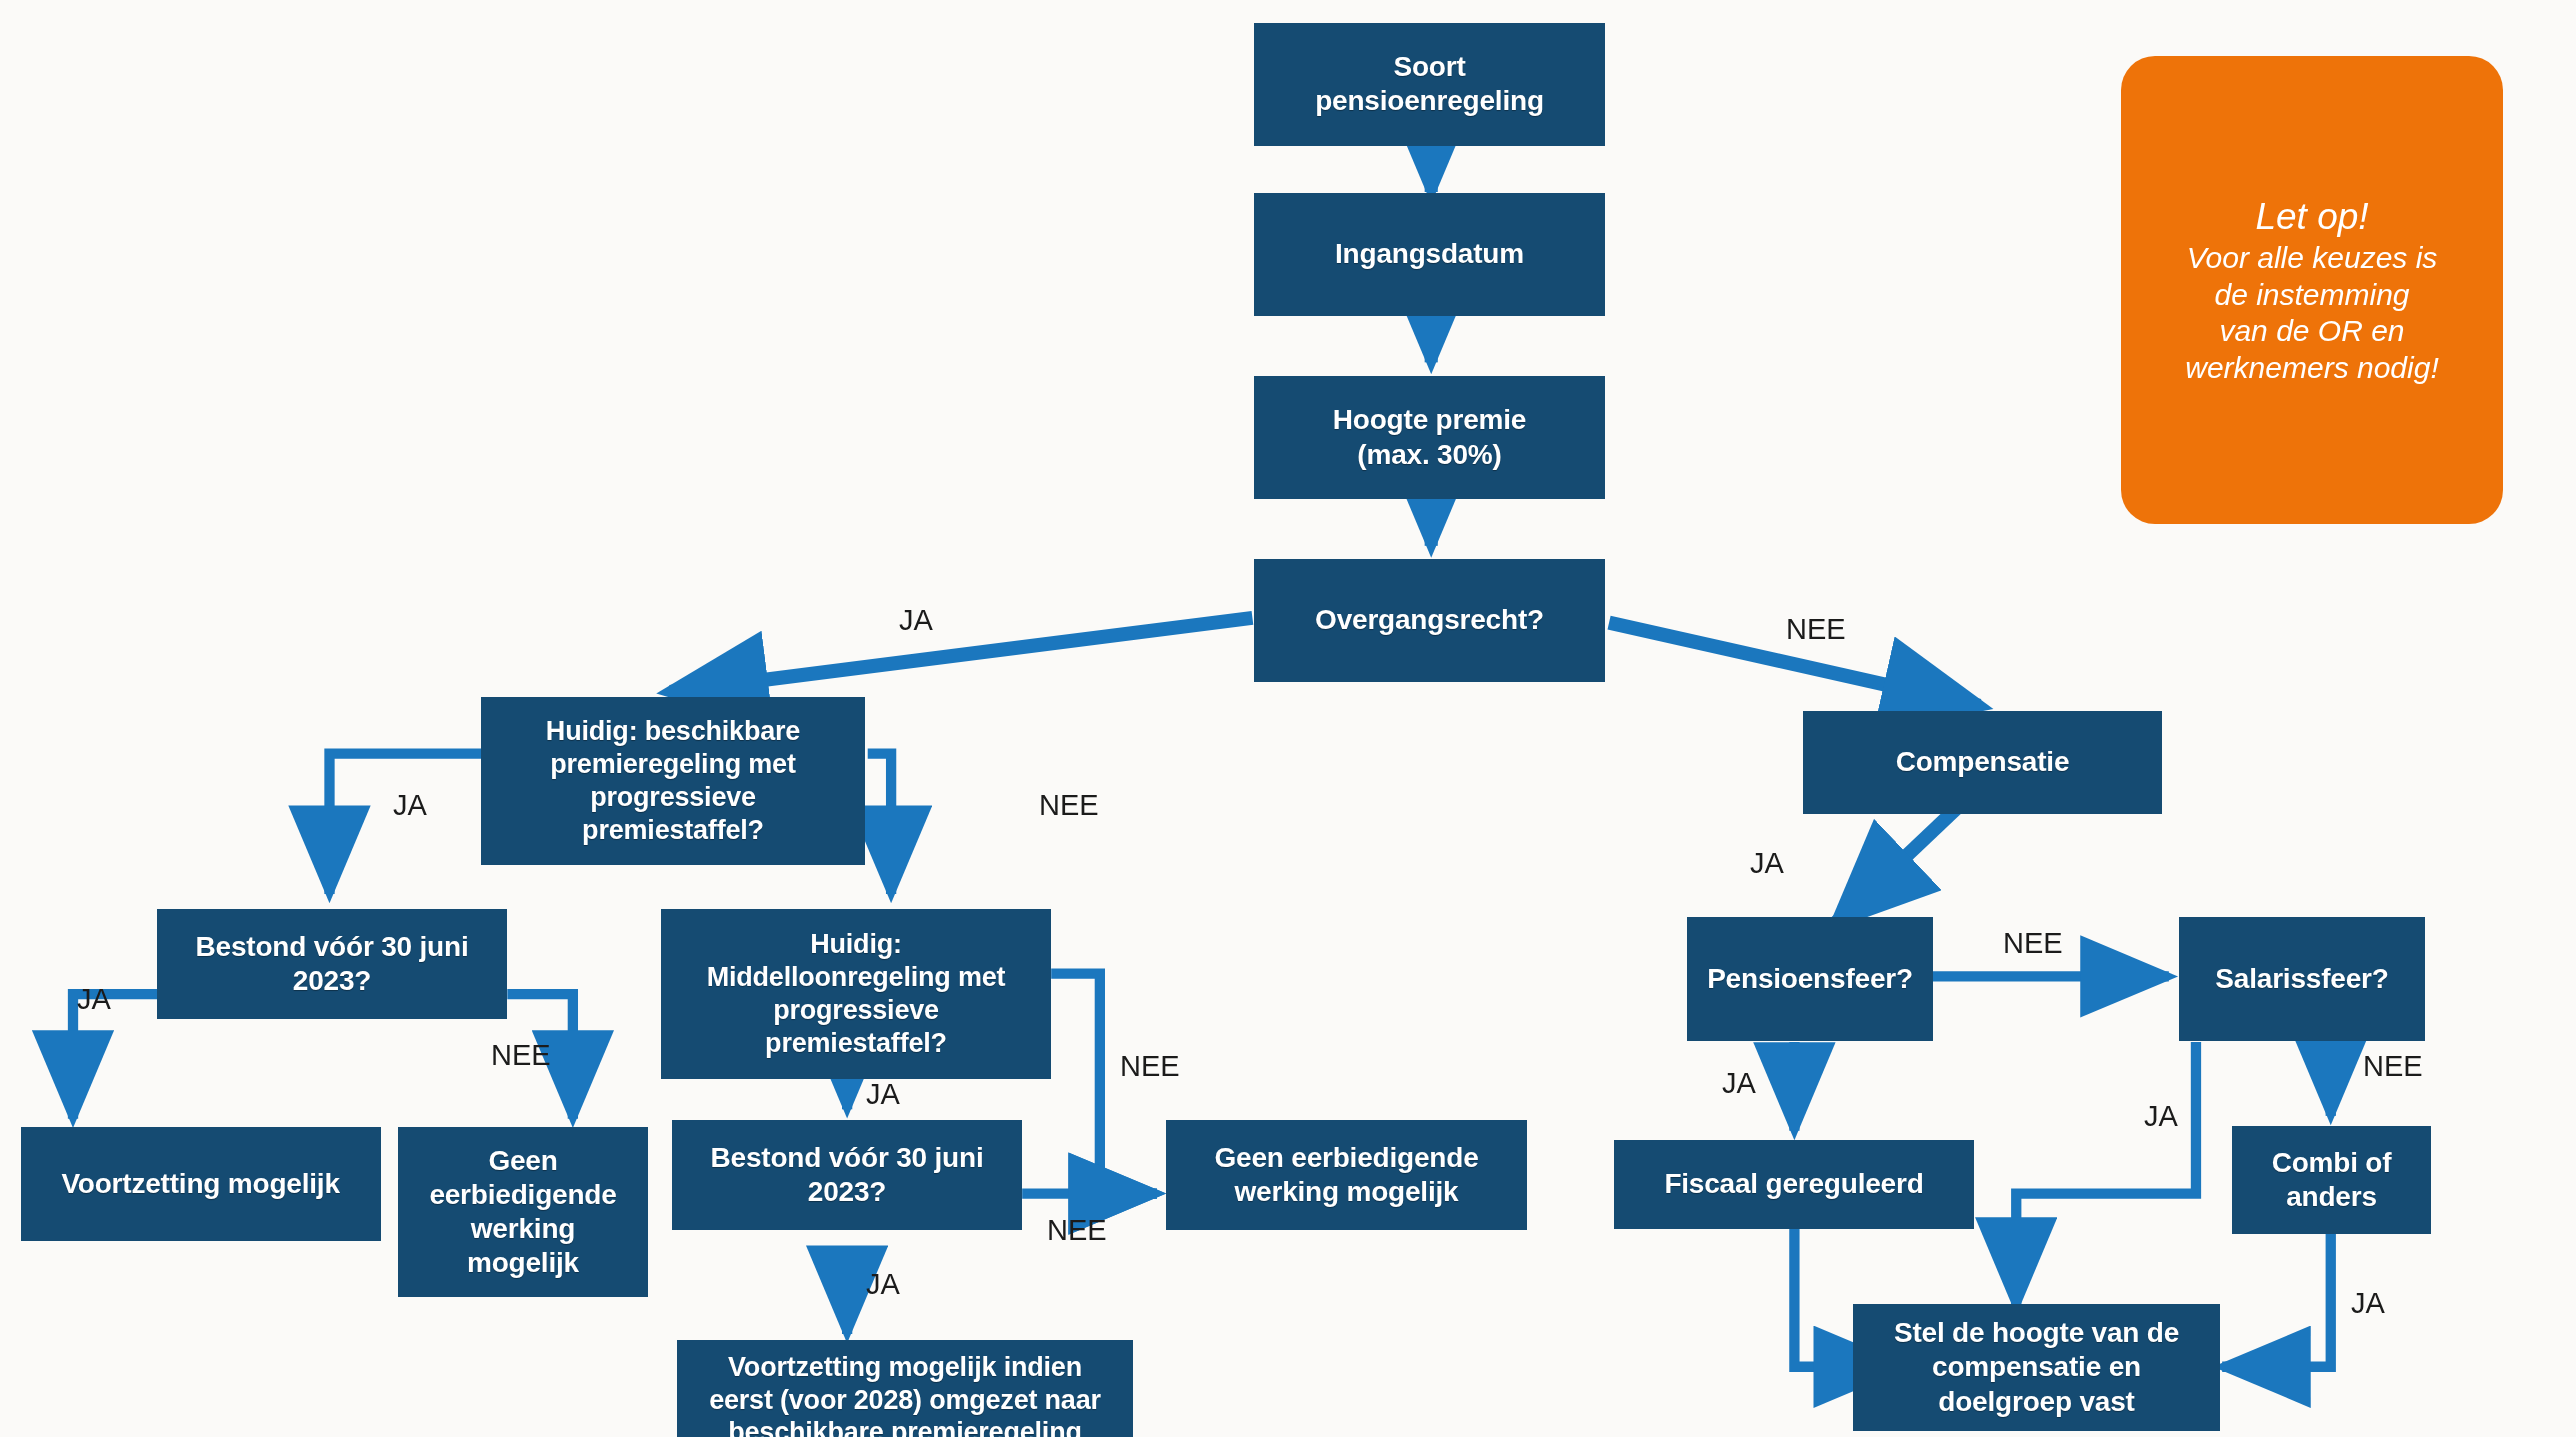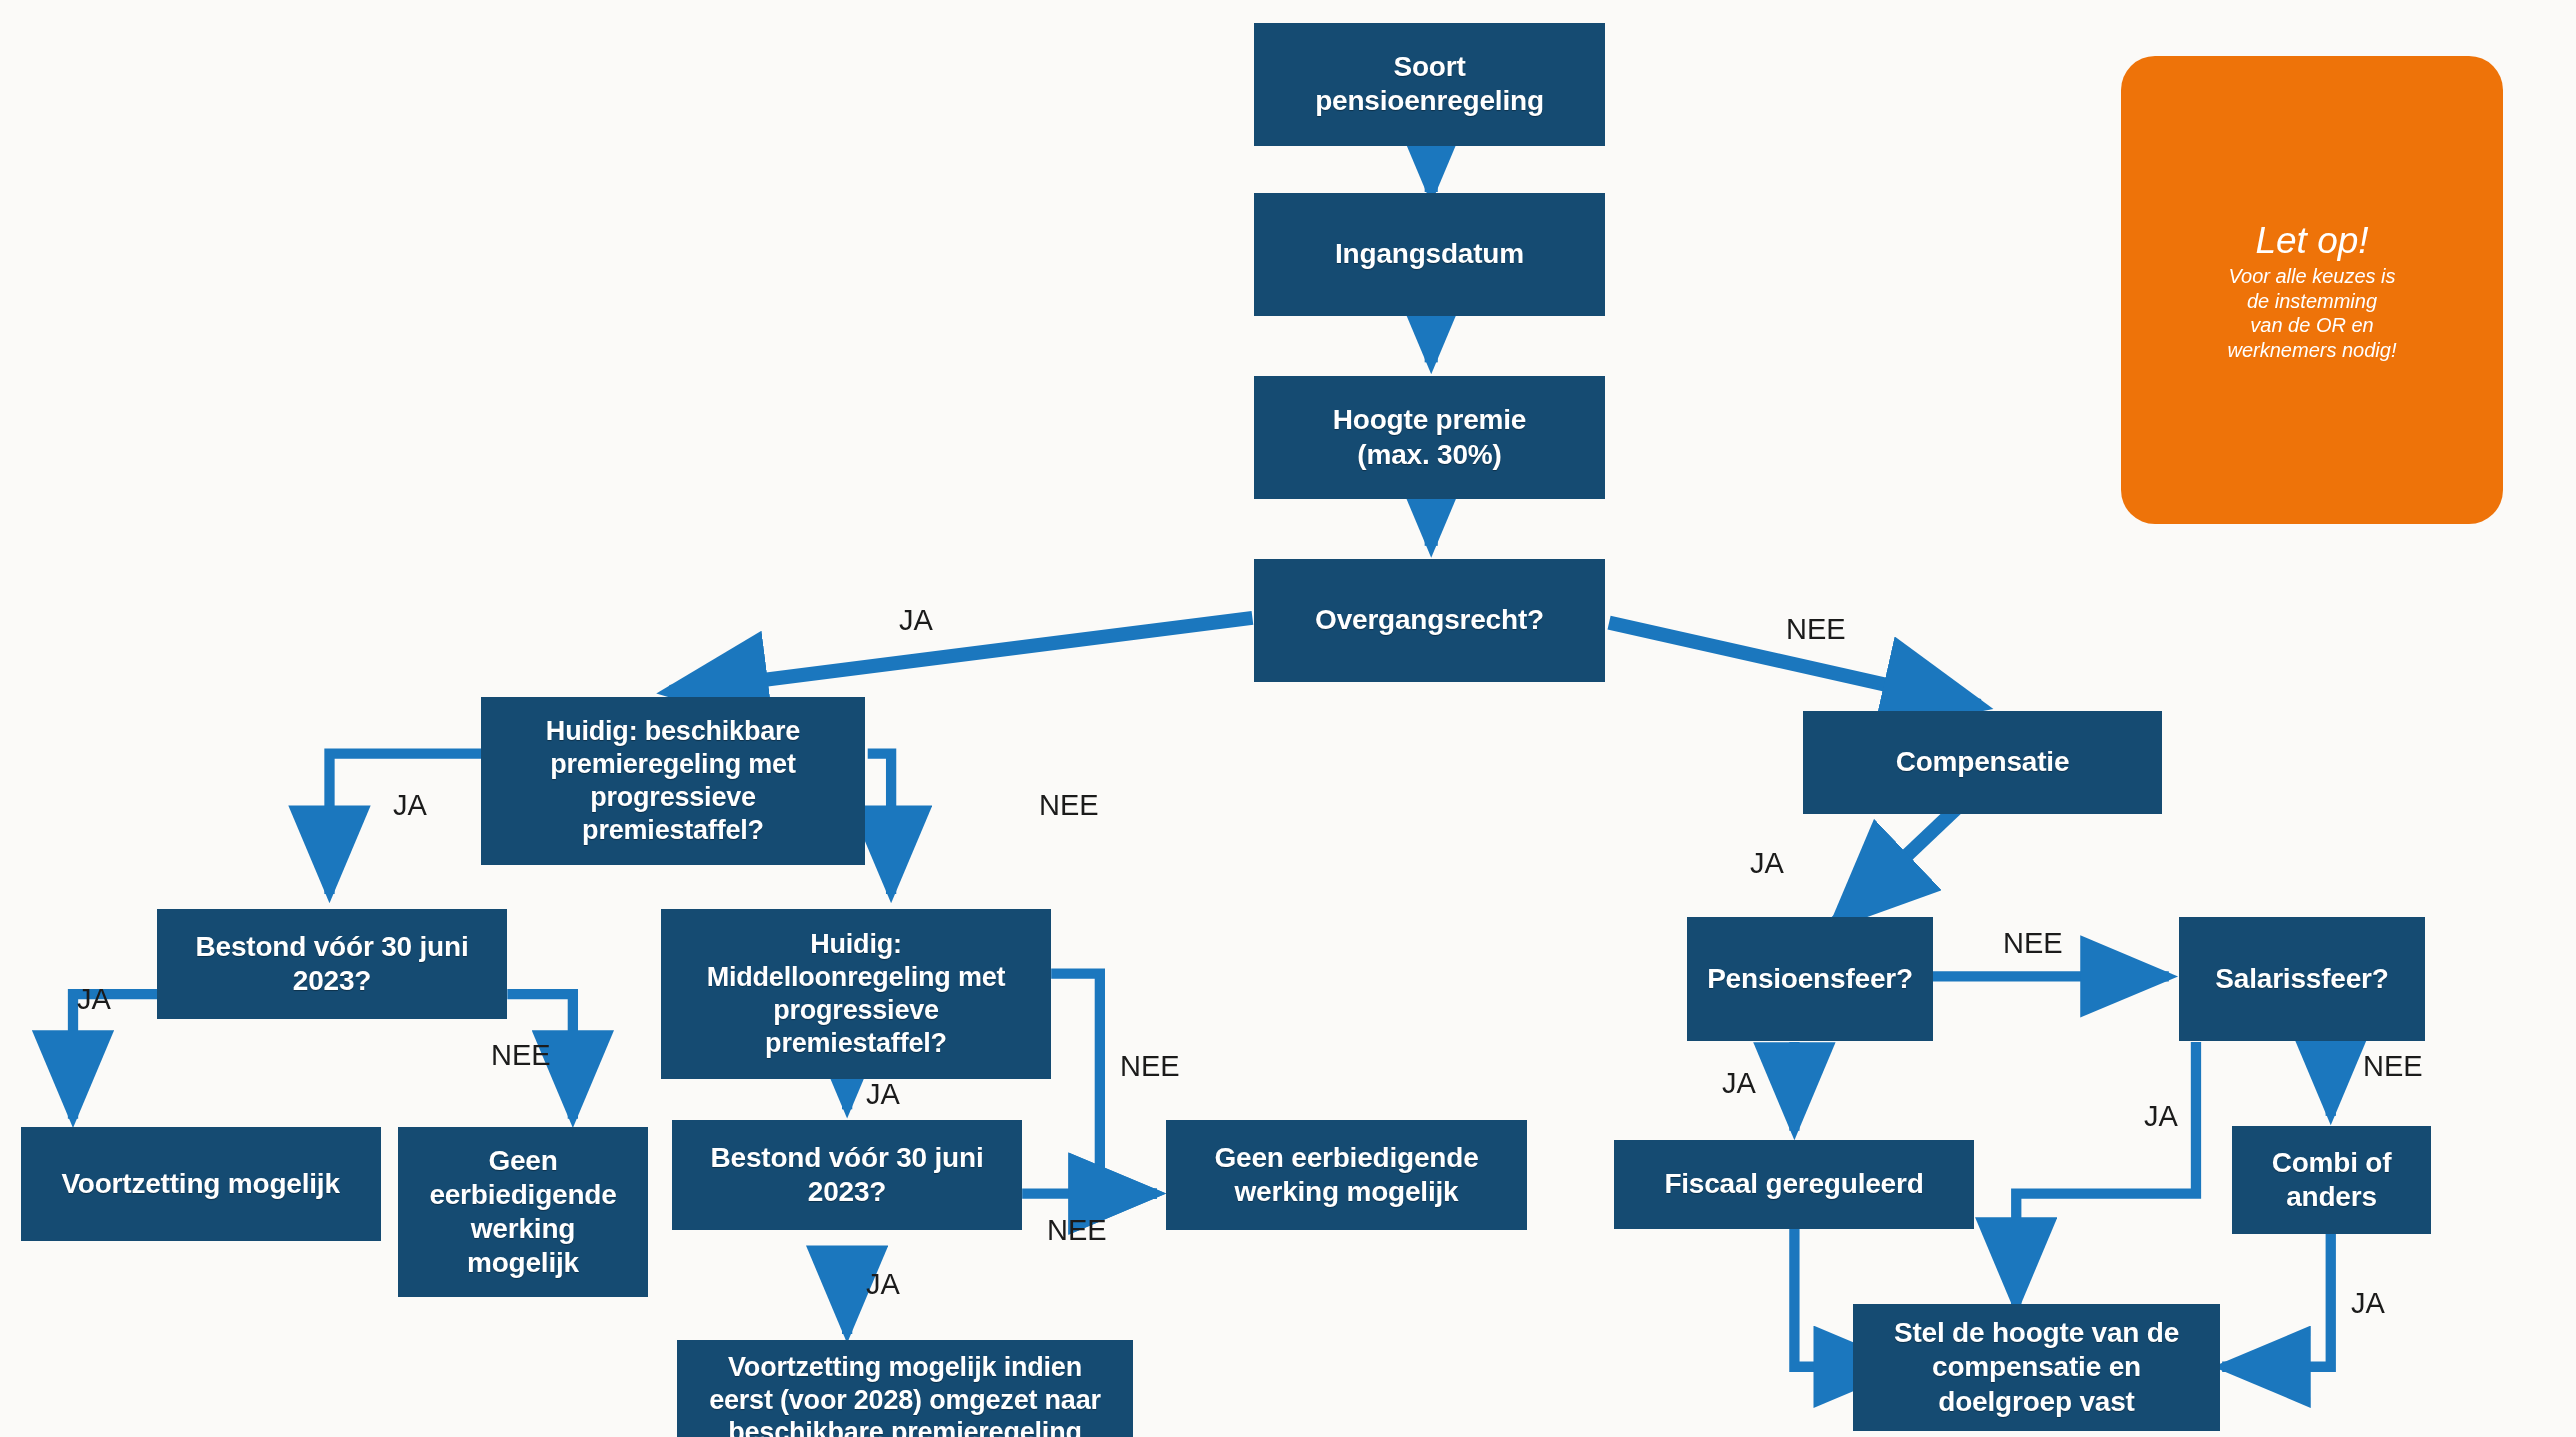--- a/index.html
+++ b/index.html
@@ -37,21 +37,21 @@
     flex-direction:column;
     align-items:center;
     justify-content:center;
     text-align:center;
     font-weight:normal;
     box-sizing:border-box;
     padding:9.4px 20.6px;
     font-style:italic;
   }
   .warn .wtitle{font-size:37px;line-height:1.25;}
-  .warn .wbody{font-size:20px;line-height:1.22;}
+  .warn .wbody{font-size:30px;line-height:1.22;}
   .edge-label{
     position:absolute;
     color:#1b1b1b;
     font-size:29px;
     font-weight:normal;
     font-family:"Liberation Sans", sans-serif;
     white-space:nowrap;
   }
 </style>
 </head>

